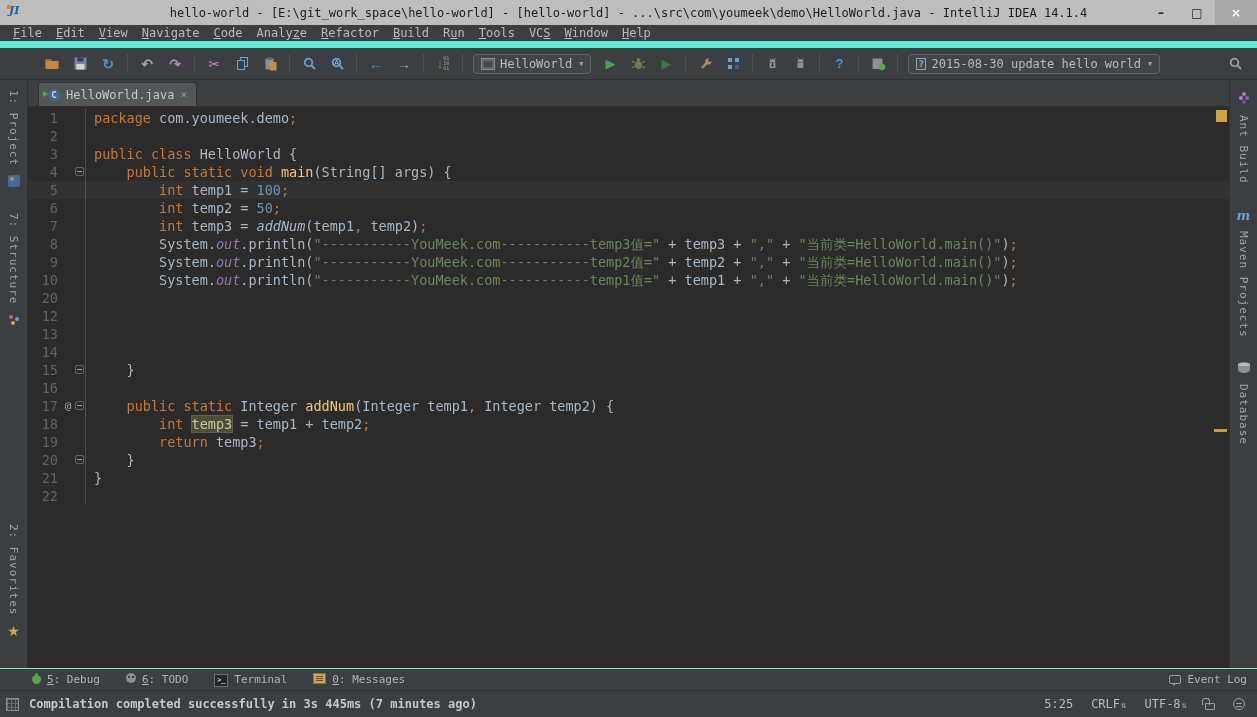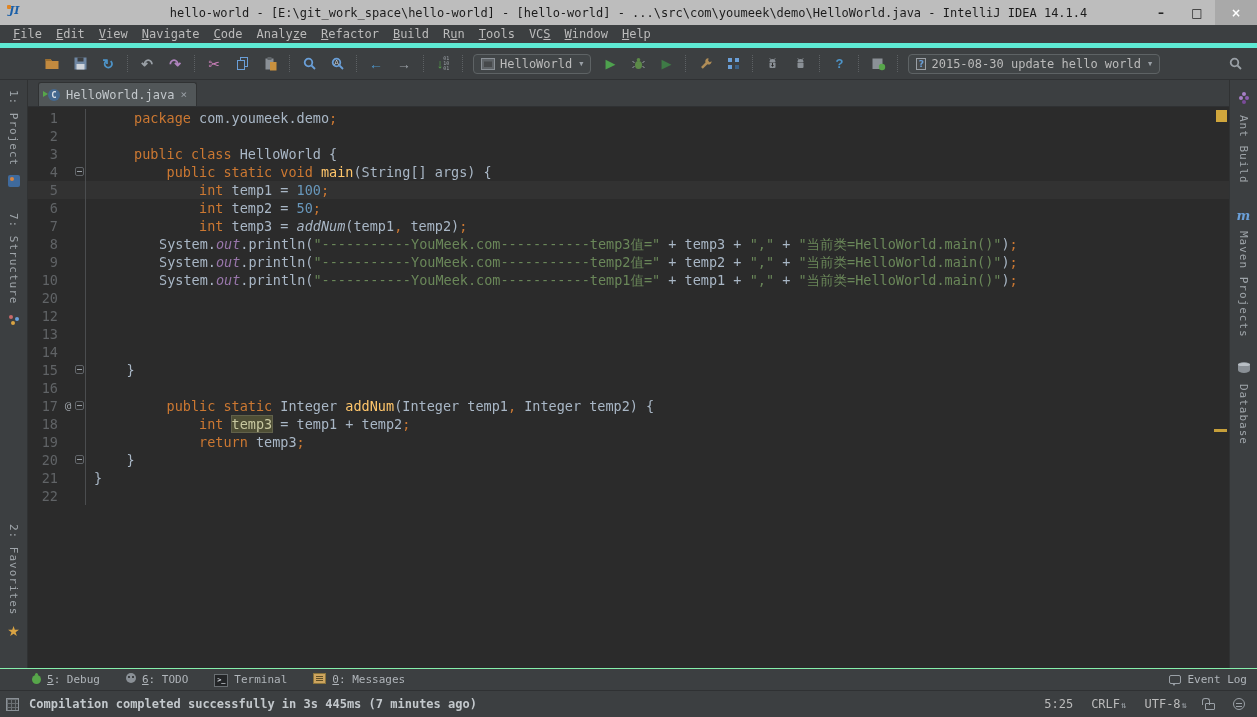--- a/index.html
+++ b/index.html
@@ -19,21 +19,21 @@
   .idea-logo::before { content:""; position:absolute; left:0; top:1px; width:4px; height:4px;
     background:#e08524; border-radius:1px; }
   .title-text { position:absolute; left:0; right:0; text-align:center;
     font:12px "DejaVu Sans Mono", monospace; color:#1c1c1c; }
   .win-controls { margin-left:auto; display:flex; z-index:2; height:25px; }
   .win-btn { width:36px; height:25px; display:flex; align-items:center; justify-content:center;
     font:bold 12px "DejaVu Sans", sans-serif; color:#222; }
   .win-btn.close { background:#a9a9a9; color:#fff; width:42px; }
 
   
-  .menubar { height:23px; background:#3c3f41; border-bottom:5px solid #5eead4;
+  .menubar { height:23px; background:#3c3f41; border-bottom:7px solid #5eead4;
     display:flex; align-items:center; padding-left:6px;
     font:12px "DejaVu Sans Mono", monospace; color:#bbbbbb; }
   .menu-item { padding:2px 7px; cursor:default; }
 
   
   .toolbar { height:32px; background:#3c3f41; border-bottom:1px solid #2f3133;
     display:flex; align-items:center; padding:0 8px 0 38px; }
   .toolbar-groups { display:flex; align-items:center; }
   .tbtn { width:28px; height:24px; display:flex; align-items:center; justify-content:center; }
   .tico { display:flex; align-items:center; justify-content:center; }
@@ -74,21 +74,21 @@
   .cline { display:flex; height:18px; white-space:pre; }
   .cline.active { background:#323232; }
   .lnum { width:34px; flex:none; text-align:right; color:#606366; padding-right:4px; }
   .lann { width:12px; flex:none; color:#9aa0a6; font-size:11px; text-align:center; }
   .lfold { width:12px; flex:none; border-right:1px solid #4b4d4f; position:relative; }
   .fmark { position:absolute; left:1px; top:4px; width:9px; height:9px; background:#2b2b2b;
     border:1px solid #606468; border-radius:2px; }
   .fmark::after { content:""; position:absolute; left:1px; right:1px; top:3px; border-top:1px solid #9aa0a6; }
   .ltext { flex:1; padding-left:8px; color:#a9b7c6; }
 
-  .t-kw    { color:#cc7832;margin-left:40px; }
+  .t-kw    { color:#cc7832; }
   .t-d     { color:#a9b7c6; }
   .t-num   { color:#6897bb; }
   .t-str   { color:#6a8759; }
   .t-fld   { color:#9876aa; font-style:italic; }
   .t-mdecl { color:#ffc66b; }
   .t-mcall { color:#a9b7c6; font-style:italic; }
   .t-semi  { color:#cc7832; }
   .t-comma { color:#cc7832; }
   .t-sel   { color:#c8c8a0; background:#4e4e35; outline:1px solid #61614a; }
 

